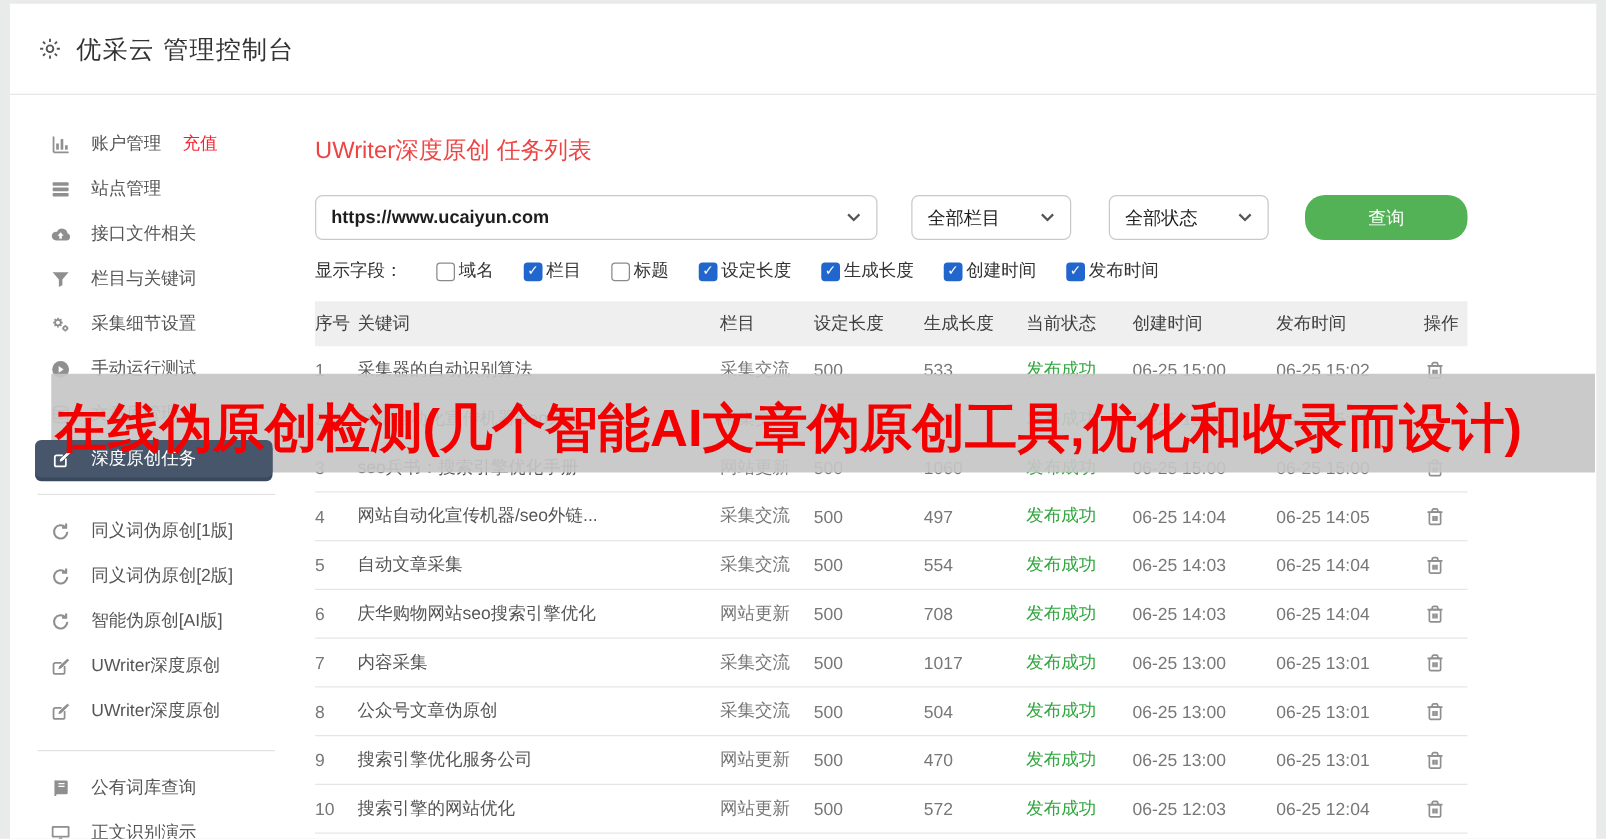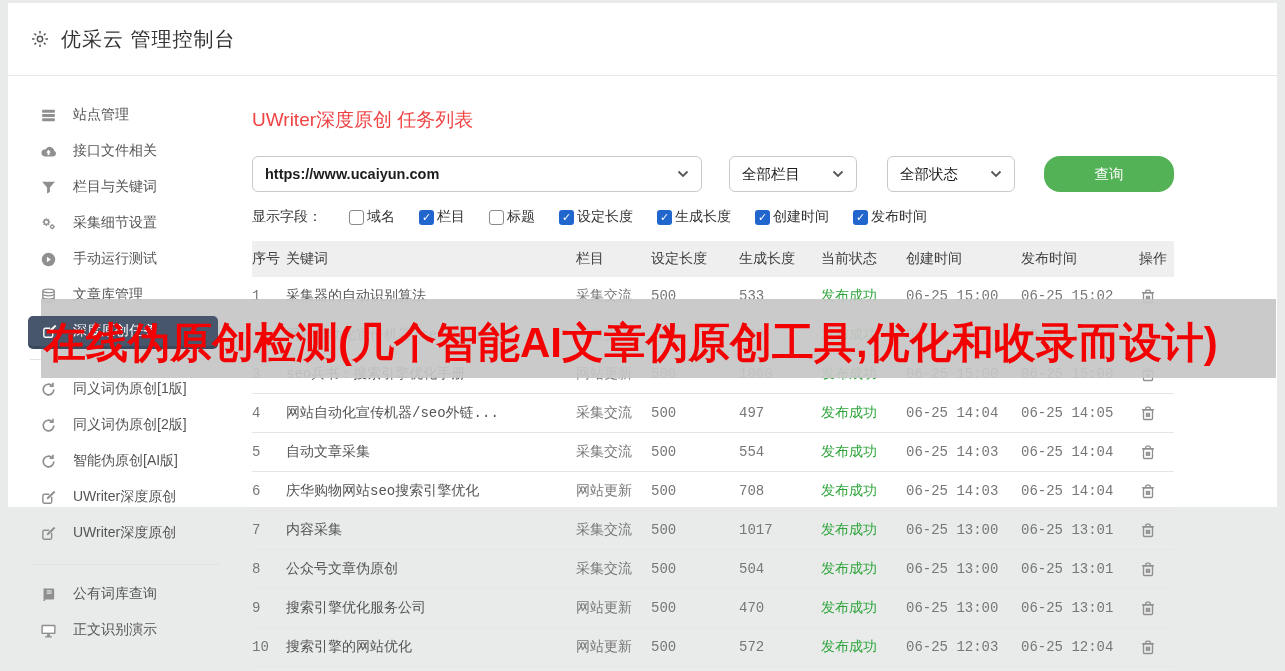--- a/index.html
+++ b/index.html
@@ -2,21 +2,21 @@
 <html><head>
 <meta charset="utf-8">
 <style>
   html,body{margin:0;padding:0;}
   body{
     width:1285px;height:671px;position:relative;overflow:hidden;
     background:#e9ebea;
     font-family:"Liberation Sans","DejaVu Sans",sans-serif;
     -webkit-font-smoothing:antialiased;
   }
-  .app{position:absolute;left:8px;top:3px;width:1269px;height:504px;background:#fff;}
+  .app{position:absolute;left:8px;top:3px;width:1269px;height:668px;background:#fff;}
   
   .app-header{height:72px;border-bottom:1px solid #e7e7e7;display:flex;align-items:center;padding-left:22px;gap:11px;}
   .app-header .hicon{width:20px;height:20px;color:#555;display:inline-flex;}
   .app-header .hicon svg{width:100%;height:100%;}
   .app-title{font-size:20px;font-weight:400;color:#333;margin:0;letter-spacing:1px;}
   
   .layout{display:flex;}
   aside{width:212px;padding-top:21px;flex:0 0 212px;}
   .side-item{height:36px;display:flex;align-items:center;padding-left:32px;gap:16px;color:#555;font-size:14px;cursor:pointer;white-space:nowrap;}
   .side-item .icn{width:17px;height:17px;color:#8f8f8f;display:inline-flex;flex:0 0 17px;}
@@ -35,21 +35,21 @@
   .sel.col{width:102px;margin-left:27px;}
   .sel.status{width:102px;margin-left:30px;}
   .btn-search{width:130px;height:36px;margin-left:29px;background:#53b156;color:#fff;border:none;border-radius:16px;font-size:14.5px;cursor:pointer;font-family:inherit;}
   .fields-row{margin-top:16px;display:flex;align-items:center;font-size:14px;color:#333;}
   .fields-label{margin-right:27px;}
   .field{display:flex;align-items:center;margin-right:24px;cursor:pointer;}
   .cb{width:15px;height:15px;border-radius:3px;margin-right:3px;box-sizing:border-box;flex:0 0 15px;}
   .cb.on{background:#2166cd;color:#fff;font-size:11px;line-height:15px;text-align:center;font-weight:700;}
   .cb.off{border:1.5px solid #8a8a8a;background:#fff;}
   
-  .task-table{margin-top:15px;width:922px;font-size:14px;font-family:Liberation Mono, monospace;}
+  .task-table{margin-top:15px;width:922px;font-size:14px;}
   .tgrid{display:grid;grid-template-columns:34px 290px 75px 88px 82px 85px 115px 118px 35px;align-items:center;}
   .thead{background:#efefef;height:36px;color:#3f3f3f;}
   .trow{height:38px;border-bottom:1px solid #e6e6e6;color:#777;}
   .trow .kw{color:#555;overflow:hidden;white-space:nowrap;text-overflow:ellipsis;padding-right:8px;}
   .trow .status{color:#2fa53c;}
   .trash-btn{width:18px;height:19px;color:#8f8f8f;background:none;border:none;padding:0;cursor:pointer;display:inline-flex;}
   .trash-btn svg{width:100%;height:100%;}
   
   .wm-band{position:absolute;left:33px;top:296px;width:1235px;height:79px;background:rgba(197,197,197,0.92);z-index:5;}
   .wm-text{position:absolute;left:36px;top:312px;z-index:7;font-size:42px;font-weight:700;color:#f30000;white-space:nowrap;letter-spacing:0;}
@@ -66,20 +66,32 @@
           <path d="M12 2.5v3M12 18.5v3M2.5 12h3M18.5 12h3M5.3 5.3l2.1 2.1M16.6 16.6l2.1 2.1M18.7 5.3l-2.1 2.1M7.4 16.6l-2.1 2.1"></path>
         </svg>
       </span>
     <h1 class="app-title">优采云 管理控制台</h1>
   </header>
 
   <div class="layout">
     <aside id="sidebar">
         <div class="side-item">
           <span class="icn">
+            <svg viewBox="0 0 24 24">
+              <path d="M4 3v18M4 21h17" stroke="currentColor" stroke-width="2" fill="none"></path>
+              <rect x="7" y="11" width="3" height="7" fill="currentColor"></rect>
+              <rect x="12" y="6" width="3" height="12" fill="currentColor"></rect>
+              <rect x="17" y="13" width="3" height="5" fill="currentColor"></rect>
+            </svg>
+          </span>
+          <span class="lbl">账户管理</span>
+          <span class="badge">充值</span>
+        </div>
+        <div class="side-item">
+          <span class="icn">
             <svg viewBox="0 0 24 24" fill="currentColor">
               <rect x="3" y="4" width="18" height="4" rx="1"></rect>
               <rect x="3" y="10" width="18" height="4" rx="1"></rect>
               <rect x="3" y="16" width="18" height="4" rx="1"></rect>
             </svg>
           </span>
           <span class="lbl">站点管理</span>
         </div>
         <div class="side-item">
           <span class="icn">

